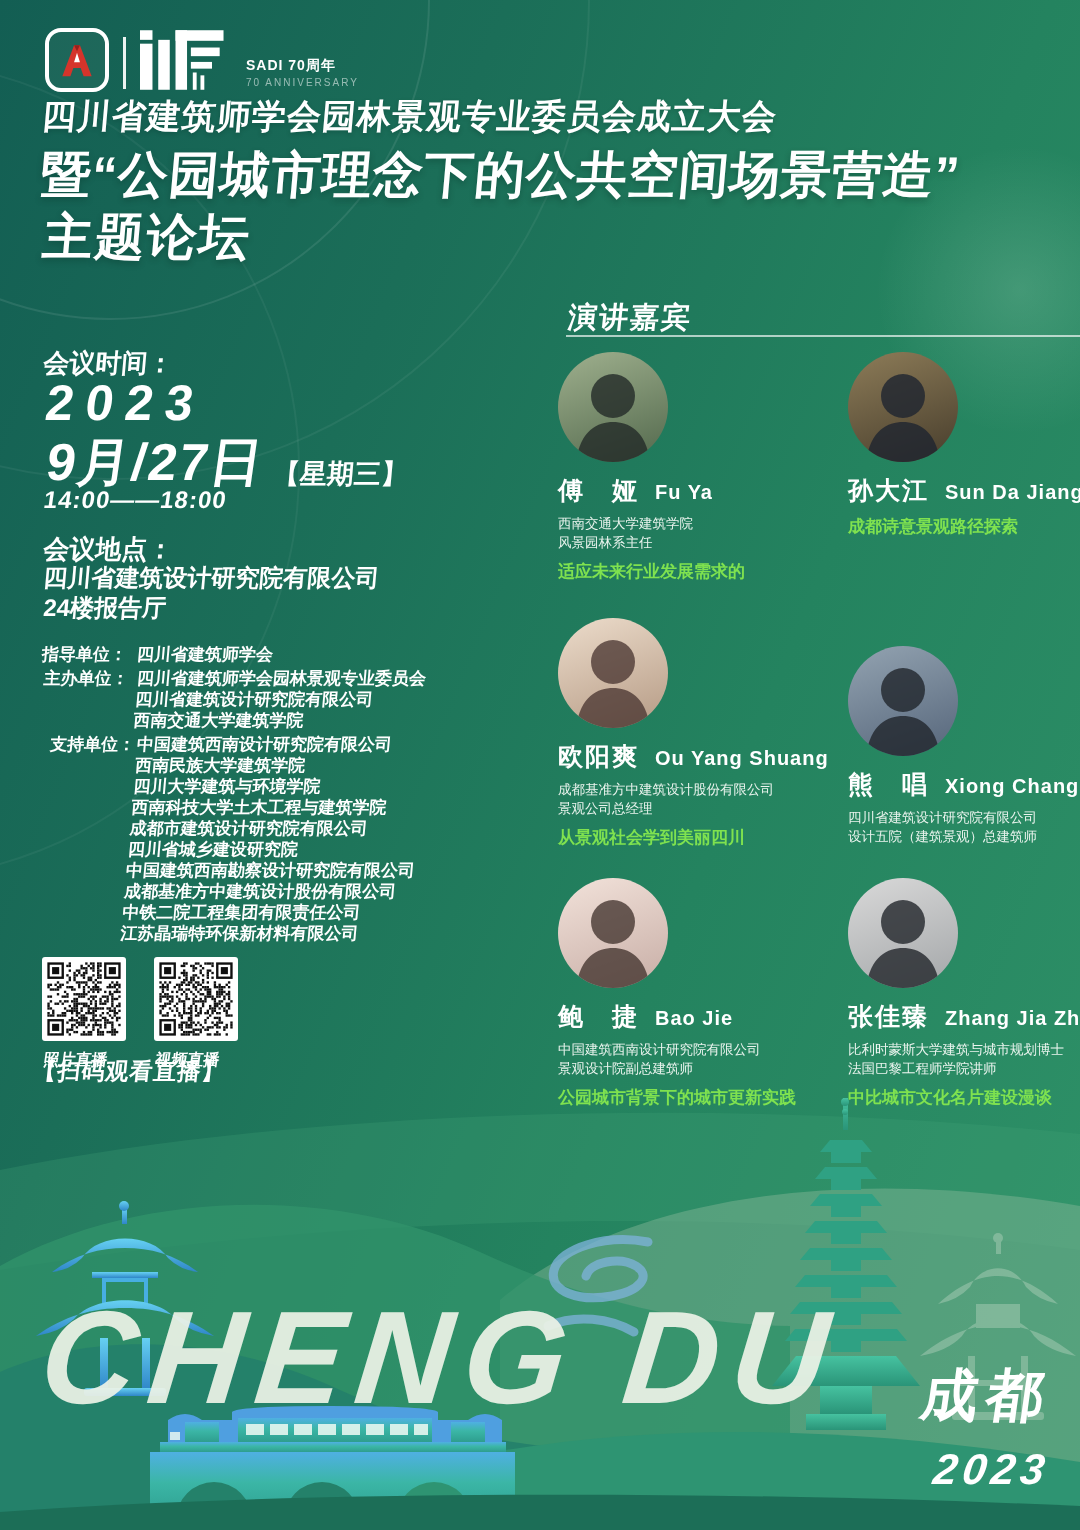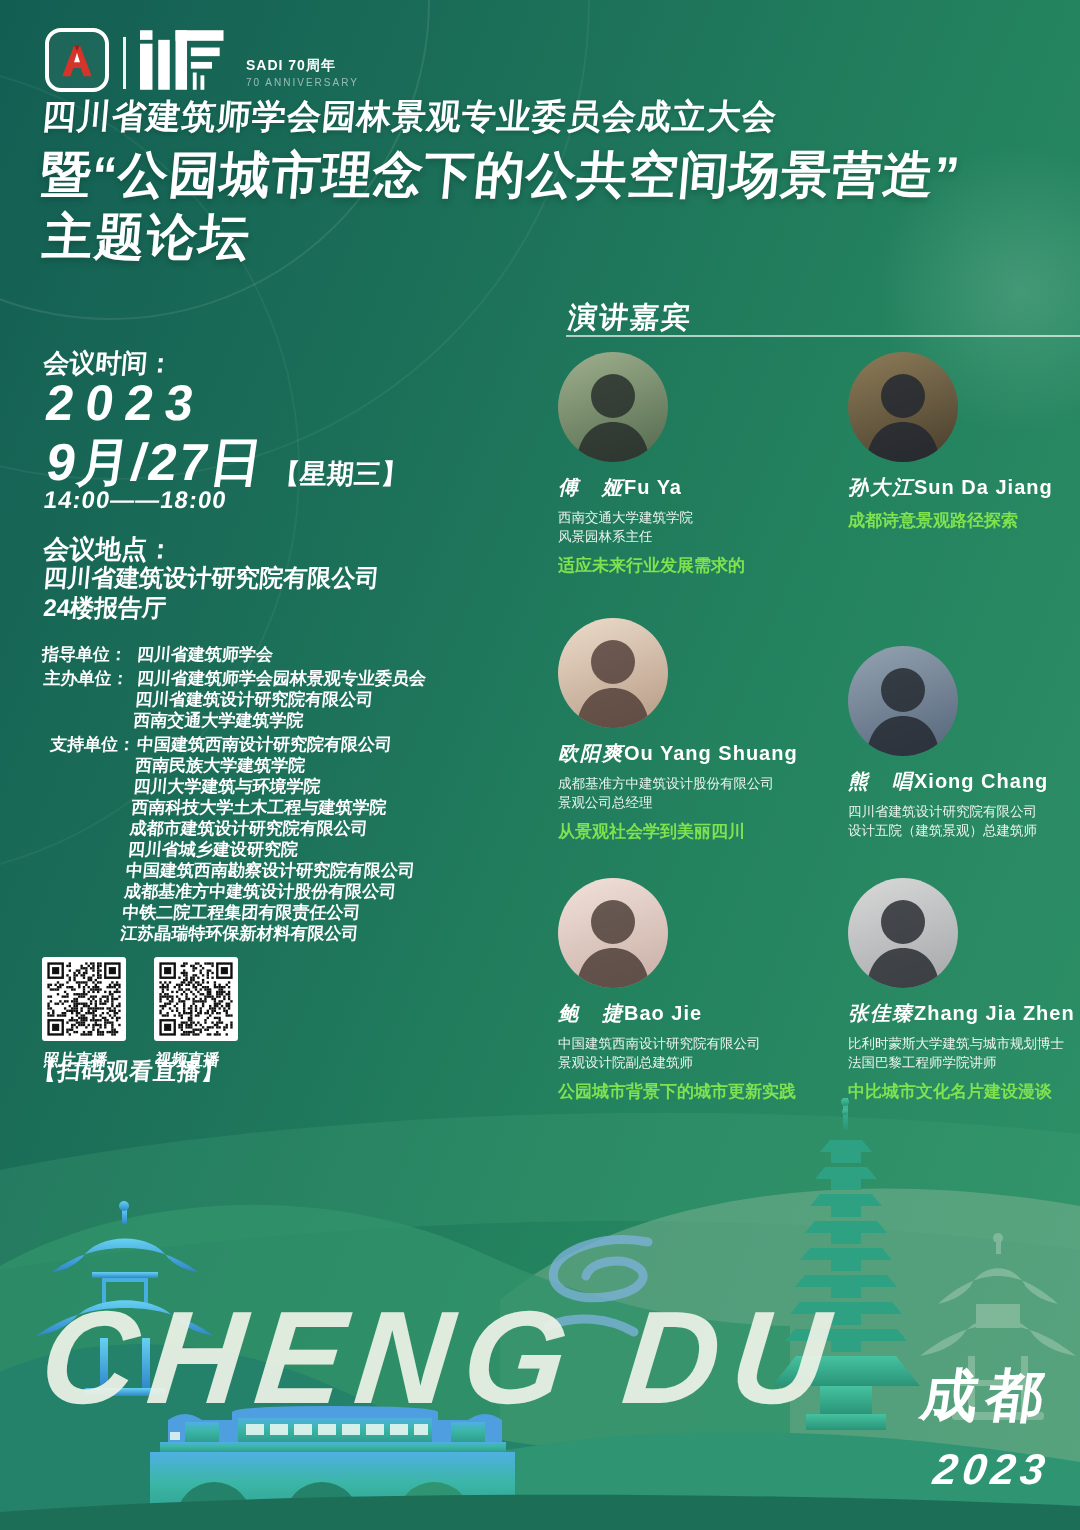--- a/index.html
+++ b/index.html
@@ -73,22 +73,22 @@
   .sp-r3c1{left:558px;top:878px;width:288px;} .sp-r3c2{left:848px;top:878px;width:232px;}
   .photo{width:110px;height:110px;border-radius:50%;overflow:hidden;margin-bottom:12px;position:relative;}
   .photo svg{width:100%;height:100%;display:block;}
   .p1{background:linear-gradient(160deg,#9fb08e,#52684c);}
   .p2{background:linear-gradient(160deg,#8d7c58,#473d2c);}
   .p3{background:linear-gradient(160deg,#ecdccb,#b59a84);}
   .p4{background:linear-gradient(160deg,#93a3b1,#55657a);}
   .p5{background:linear-gradient(160deg,#f2e2da,#c7ada5);}
   .p6{background:linear-gradient(160deg,#d9d9d9,#a3a6a8);}
   .sp-name{font-weight:700;white-space:nowrap;margin-bottom:7px;}
-  .sp-name .cn{font-size:20px;letter-spacing:2px;font-style:italic;}
-  .sp-name .en{font-size:20px;margin-left:0;letter-spacing:1px;}
+  .sp-name .cn{font-size:25px;letter-spacing:2px;}
+  .sp-name .en{font-size:20px;margin-left:16px;letter-spacing:1px;}
   .sp-org{font-size:13.5px;line-height:19px;color:#eaf4ee;}
   .sp-topic{margin-top:8px;font-size:17px;line-height:24px;font-weight:900;color:#7fe24f;}
   .sp-topic div:empty{display:none;}
 
   
   .footer-scene{position:absolute;left:0;bottom:0;width:1080px;height:440px;z-index:1;}
   .chengdu-en{position:absolute;left:34px;top:1282px;z-index:2;font-size:132px;font-weight:900;
     font-style:italic; letter-spacing:12px; color:rgba(236,242,230,.93); white-space:nowrap;
     transform:skewX(-6deg); transform-origin:left bottom;}
   .chengdu-en .gap{display:inline-block;width:46px;}

